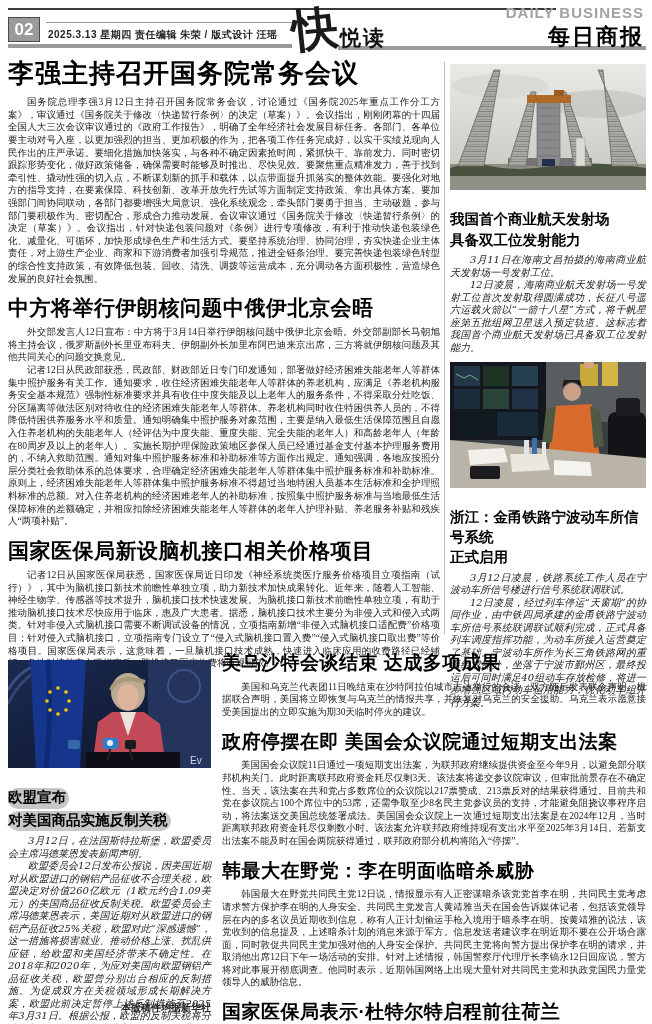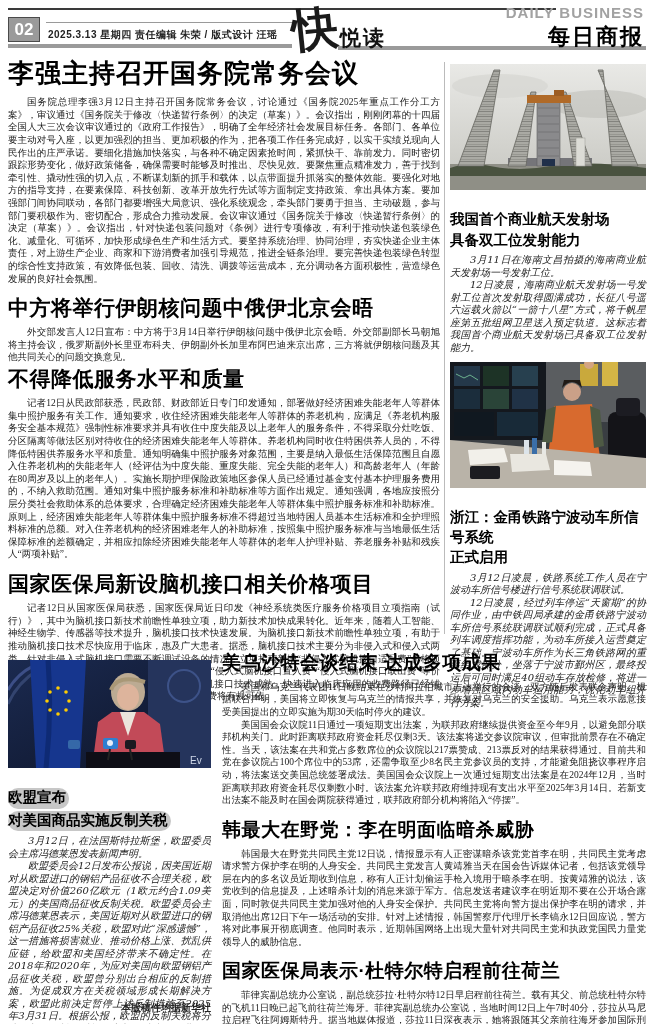--- a/index.html
+++ b/index.html
@@ -88,21 +88,20 @@
       <h1 class="hl hl-xl">李强主持召开国务院常务会议</h1>
       <p class="body-txt">国务院总理李强3月12日主持召开国务院常务会议，讨论通过《国务院2025年重点工作分工方案》，审议通过《国务院关于修改〈快递暂行条例〉的决定（草案）》。会议指出，刚刚闭幕的十四届全国人大三次会议审议通过的《政府工作报告》，明确了全年经济社会发展目标任务。各部门、各单位要主动对号入座，以更加强烈的担当、更加积极的作为，把各项工作任务完成好，以实干实绩兑现向人民作出的庄严承诺。要细化措施加快落实，与各种不确定因素抢时间，紧抓快干、靠前发力。同时密切跟踪形势变化，做好政策储备，确保需要时能够及时推出、尽快见效。要聚焦重点精准发力，善于找到牵引性、撬动性强的切入点，不断谋划新的抓手和载体，以点带面提升抓落实的整体效能。要强化对地方的指导支持，在要素保障、科技创新、改革开放先行先试等方面制定支持政策、拿出具体方案。要加强部门间协同联动，各部门都要增强大局意识、强化系统观念，牵头部门要勇于担当、主动破题，参与部门要积极作为、密切配合，形成合力推动发展。会议审议通过《国务院关于修改〈快递暂行条例〉的决定（草案）》。会议指出，针对快递包装问题对《条例》进行专项修改，有利于推动快递包装绿色化、减量化、可循环，加快形成绿色生产和生活方式。要坚持系统治理、协同治理，夯实快递企业主体责任，对上游生产企业、商家和下游消费者加强引导规范，推进全链条治理。要完善快递包装绿色转型的综合性支持政策，有效降低包装、回收、清洗、调拨等运营成本，充分调动各方面积极性，营造绿色发展的良好社会氛围。</p>
     </section>
 
     <section>
       <h2 class="hl hl-lg">中方将举行伊朗核问题中俄伊北京会晤</h2>
       <p class="body-txt">外交部发言人12日宣布：中方将于3月14日举行伊朗核问题中俄伊北京会晤。外交部副部长马朝旭将主持会议，俄罗斯副外长里亚布科夫、伊朗副外长加里布阿巴迪来京出席，三方将就伊朗核问题及其他共同关心的问题交换意见。</p>
     </section>
 
     <section>
-      <h2 class="hl hl-lg" style="margin-top:2px;">不得降低服务水平和质量</h2>
       <p class="body-txt">记者12日从民政部获悉，民政部、财政部近日专门印发通知，部署做好经济困难失能老年人等群体集中照护服务有关工作。通知要求，收住经济困难失能老年人等群体的养老机构，应满足《养老机构服务安全基本规范》强制性标准要求并具有收住中度失能及以上老年人的服务条件，不得采取分灶吃饭、分区隔离等做法区别对待收住的经济困难失能老年人等群体。养老机构同时收住特困供养人员的，不得降低特困供养服务水平和质量。通知明确集中照护服务对象范围，主要是纳入最低生活保障范围且自愿入住养老机构的失能老年人（经评估为中度失能、重度失能、完全失能的老年人）和高龄老年人（年龄在80周岁及以上的老年人）。实施长期护理保险政策地区参保人员已经通过基金支付基本护理服务费用的，不纳入救助范围。通知对集中照护服务标准和补助标准等方面作出规定。通知强调，各地应按照分层分类社会救助体系的总体要求，合理确定经济困难失能老年人等群体集中照护服务标准和补助标准。原则上，经济困难失能老年人等群体集中照护服务标准不得超过当地特困人员基本生活标准和全护理照料标准的总额。对入住养老机构的经济困难老年人的补助标准，按照集中照护服务标准与当地最低生活保障标准的差额确定，并相应扣除经济困难失能老年人等群体的老年人护理补贴、养老服务补贴和残疾人“两项补贴”。</p>
     </section>
 
     <section>
       <h2 class="hl hl-lg">国家医保局新设脑机接口相关价格项目</h2>
       <p class="body-txt">记者12日从国家医保局获悉，国家医保局近日印发《神经系统类医疗服务价格项目立项指南（试行）》，其中为脑机接口新技术前瞻性单独立项，助力新技术加快成果转化。近年来，随着人工智能、神经生物学、传感器等技术提升，脑机接口技术快速发展。为脑机接口新技术前瞻性单独立项，有助于推动脑机接口技术尽快应用于临床，惠及广大患者。据悉，脑机接口技术主要分为非侵入式和侵入式两类。针对非侵入式脑机接口需要不断调试设备的情况，立项指南新增“非侵入式脑机接口适配费”价格项目；针对侵入式脑机接口，立项指南专门设立了“侵入式脑机接口置入费”“侵入式脑机接口取出费”等价格项目。国家医保局表示，这意味着，一旦脑机接口技术成熟，快速进入临床应用的收费路径已经铺好，各地对接落实立项指南后，脑机接口医疗收费将有规可依。</p>
     </section>
   </div>
 
   <div class="col-side">
@@ -232,20 +231,21 @@
       <p class="body-txt body-sm kai">欧盟委员会12日发布公报说，因美国近期对从欧盟进口的钢铝产品征收不合理关税，欧盟决定对价值260亿欧元（1欧元约合1.09美元）的美国商品征收反制关税。欧盟委员会主席冯德莱恩表示，美国近期对从欧盟进口的钢铝产品征收25%关税，欧盟对此“深感遗憾”，这一措施将损害就业、推动价格上涨、扰乱供应链，给欧盟和美国经济带来不确定性。在2018年和2020年，为应对美国向欧盟钢铝产品征收关税，欧盟曾分别出台相应的反制措施。为促成双方在关税领域形成长期解决方案，欧盟此前决定暂停上述反制措施至2025年3月31日。根据公报，欧盟的反制关税将分为两部分，旨在对等回应美国对从欧盟进口钢铝产品征收的关税。</p>
     </section>
   </div>
 
   <div class="col-br">
     <section>
       <h2 class="hl hl-md" style="margin-top:14px;">美乌沙特会谈结束 达成多项成果</h2>
       <p class="body-txt">美国和乌克兰代表团11日晚结束在沙特阿拉伯城市吉达举行的会谈，双方随后发表联合声明。根据联合声明，美国将立即恢复与乌克兰的情报共享，并恢复对乌克兰的安全援助。乌克兰表示愿意接受美国提出的立即实施为期30天临时停火的建议。</p>
     </section>
     <section>
+      <h2 class="hl hl-md">政府停摆在即  美国会众议院通过短期支出法案</h2>
       <p class="body-txt">美国国会众议院11日通过一项短期支出法案，为联邦政府继续提供资金至今年9月，以避免部分联邦机构关门。此时距离联邦政府资金耗尽仅剩3天。该法案将递交参议院审议，但审批前景存在不确定性。当天，该法案在共和党占多数席位的众议院以217票赞成、213票反对的结果获得通过。目前共和党在参议院占100个席位中的53席，还需争取至少8名民主党参议员的支持，才能避免阻挠议事程序启动，将法案送交美国总统签署成法。美国国会众议院上一次通过短期支出法案是在2024年12月，当时距离联邦政府资金耗尽仅剩数小时。该法案允许联邦政府维持现有支出水平至2025年3月14日。若新支出法案不能及时在国会两院获得通过，联邦政府部分机构将陷入“停摆”。</p>
     </section>
     <section>
       <h2 class="hl hl-md">韩最大在野党：李在明面临暗杀威胁</h2>
       <p class="body-txt">韩国最大在野党共同民主党12日说，情报显示有人正密谋暗杀该党党首李在明，共同民主党考虑请求警方保护李在明的人身安全。共同民主党发言人黄靖雅当天在国会告诉媒体记者，包括该党领导层在内的多名议员近期收到信息，称有人正计划偷运手枪入境用于暗杀李在明。按黄靖雅的说法，该党收到的信息提及，上述暗杀计划的消息来源于军方。信息发送者建议李在明近期不要在公开场合露面，同时敦促共同民主党加强对他的人身安全保护。共同民主党将向警方提出保护李在明的请求，并取消他出席12日下午一场活动的安排。针对上述情报，韩国警察厅代理厅长李镐永12日回应说，警方将对此事展开彻底调查。他同时表示，近期韩国网络上出现大量针对共同民主党和执政党国民力量党领导人的威胁信息。</p>
     </section>
     <section>
       <h2 class="hl hl-md">国家医保局表示·杜特尔特启程前往荷兰</h2>
       <p class="body-txt">菲律宾副总统办公室说，副总统莎拉·杜特尔特12日早启程前往荷兰。载有其父、前总统杜特尔特的飞机11日晚已起飞前往荷兰海牙。菲律宾副总统办公室说，当地时间12日上午7时40分，莎拉从马尼拉启程飞往阿姆斯特丹。据当地媒体报道，莎拉11日深夜表示，她将跟随其父亲前往海牙参加国际刑事法院的审判。菲律宾总统新闻办公室11日发表声明说，杜特尔特当天上午从境外返回，抵达马尼拉国际机场后被警方拘留。有关方面向杜特尔特出示了国际刑事法院的逮捕令。</p>
     </section>

